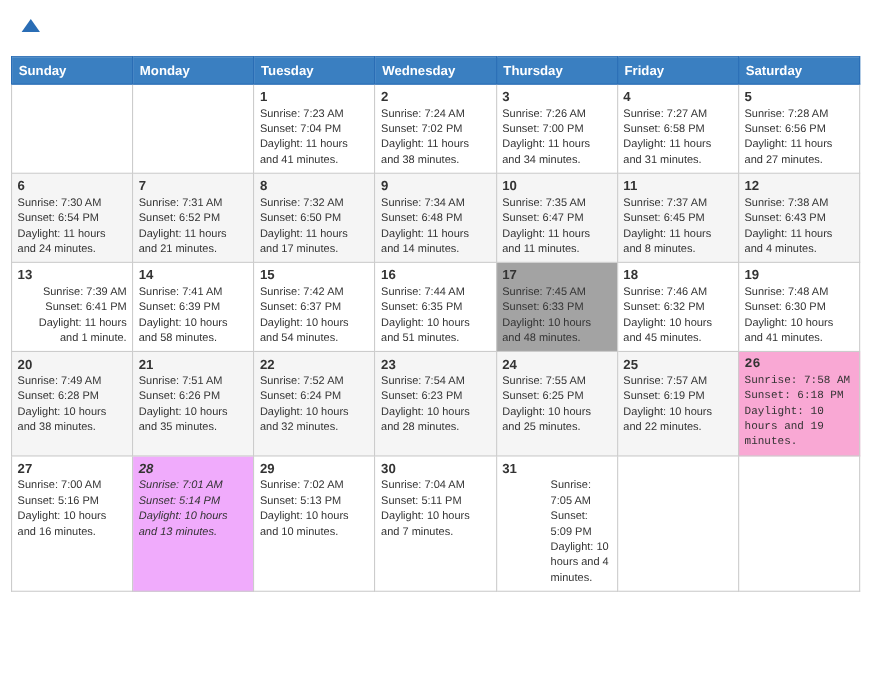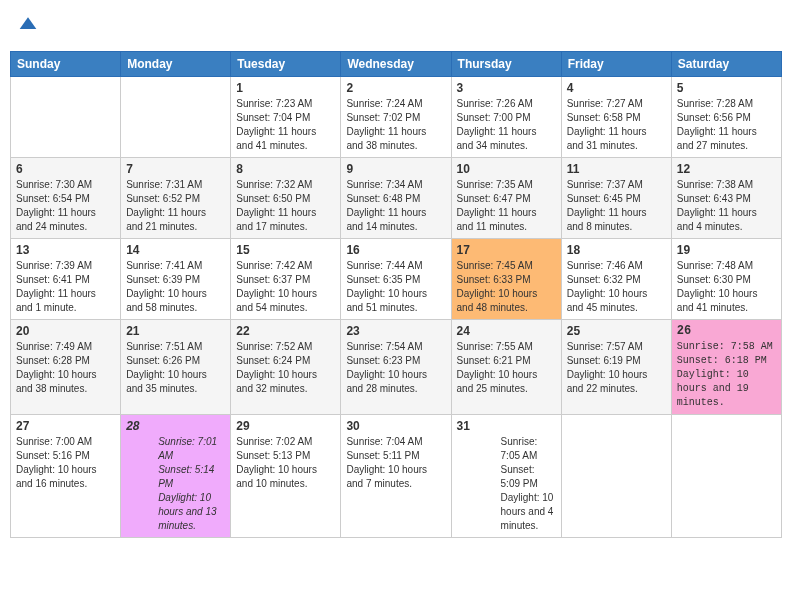--- a/index.html
+++ b/index.html
@@ -199,21 +199,21 @@
         <td style="background: rgb(245, 245, 245);">
           <span class="day-num">12</span>
           <div class="day-info" style="white-space: pre-line;">Sunrise: 7:38 AM
 Sunset: 6:43 PM
 Daylight: 11 hours and 4 minutes.</div>
         </td>
       </tr>
       <tr>
         <td style="background: rgb(255, 255, 255);">
           <span class="day-num">13</span>
-          <div class="day-info" style="white-space: pre-line;">Sunrise: 7:39 AM
+          <div class="day-info" style="white-space: pre-line; text-align: right;">Sunrise: 7:39 AM
 Sunset: 6:41 PM
 Daylight: 11 hours and 1 minute.</div>
         </td>
         <td style="background: rgb(255, 255, 255);">
           <span class="day-num">14</span>
           <div class="day-info" style="white-space: pre-line;">Sunrise: 7:41 AM
 Sunset: 6:39 PM
 Daylight: 10 hours and 58 minutes.</div>
         </td>
         <td style="background: rgb(255, 255, 255);">
@@ -221,21 +221,21 @@
           <div class="day-info" style="white-space: pre-line;">Sunrise: 7:42 AM
 Sunset: 6:37 PM
 Daylight: 10 hours and 54 minutes.</div>
         </td>
         <td style="background: rgb(255, 255, 255);">
           <span class="day-num">16</span>
           <div class="day-info" style="white-space: pre-line;">Sunrise: 7:44 AM
 Sunset: 6:35 PM
 Daylight: 10 hours and 51 minutes.</div>
         </td>
-        <td style="background: #fdba74; margin-top: 43px;">
+        <td style="background: #a3a3a3; margin-top: 43px;">
           <span class="day-num">17</span>
           <div class="day-info" style="white-space: pre-line;">Sunrise: 7:45 AM
 Sunset: 6:33 PM
 Daylight: 10 hours and 48 minutes.</div>
         </td>
         <td style="background: rgb(255, 255, 255);">
           <span class="day-num">18</span>
           <div class="day-info" style="white-space: pre-line;">Sunrise: 7:46 AM
 Sunset: 6:32 PM
 Daylight: 10 hours and 45 minutes.</div>
@@ -268,21 +268,21 @@
         </td>
         <td style="background: rgb(245, 245, 245);">
           <span class="day-num">23</span>
           <div class="day-info" style="white-space: pre-line;">Sunrise: 7:54 AM
 Sunset: 6:23 PM
 Daylight: 10 hours and 28 minutes.</div>
         </td>
         <td style="background: rgb(245, 245, 245);">
           <span class="day-num">24</span>
           <div class="day-info" style="white-space: pre-line;">Sunrise: 7:55 AM
-Sunset: 6:21 PM
+Sunset: 6:25 PM
 Daylight: 10 hours and 25 minutes.</div>
         </td>
         <td style="background: rgb(245, 245, 245);">
           <span class="day-num">25</span>
           <div class="day-info" style="white-space: pre-line;">Sunrise: 7:57 AM
 Sunset: 6:19 PM
 Daylight: 10 hours and 22 minutes.</div>
         </td>
         <td style="background: #f9a8d4; font-family: Liberation Mono, monospace;">
           <span class="day-num">26</span>
@@ -293,21 +293,21 @@
       </tr>
       <tr>
         <td style="background: rgb(255, 255, 255); margin-top: 32px;">
           <span class="day-num">27</span>
           <div class="day-info" style="white-space: pre-line;">Sunrise: 7:00 AM
 Sunset: 5:16 PM
 Daylight: 10 hours and 16 minutes.</div>
         </td>
         <td style="background: #f0abfc; font-style: italic;">
           <span class="day-num">28</span>
-          <div class="day-info" style="white-space: pre-line; margin-left: 32px;">Sunrise: 7:01 AM
+          <div class="day-info" style="white-space: pre-line;">Sunrise: 7:01 AM
 Sunset: 5:14 PM
 Daylight: 10 hours and 13 minutes.</div>
         </td>
         <td style="background: rgb(255, 255, 255);">
           <span class="day-num">29</span>
           <div class="day-info" style="white-space: pre-line;">Sunrise: 7:02 AM
 Sunset: 5:13 PM
 Daylight: 10 hours and 10 minutes.</div>
         </td>
         <td style="background: rgb(255, 255, 255);">

